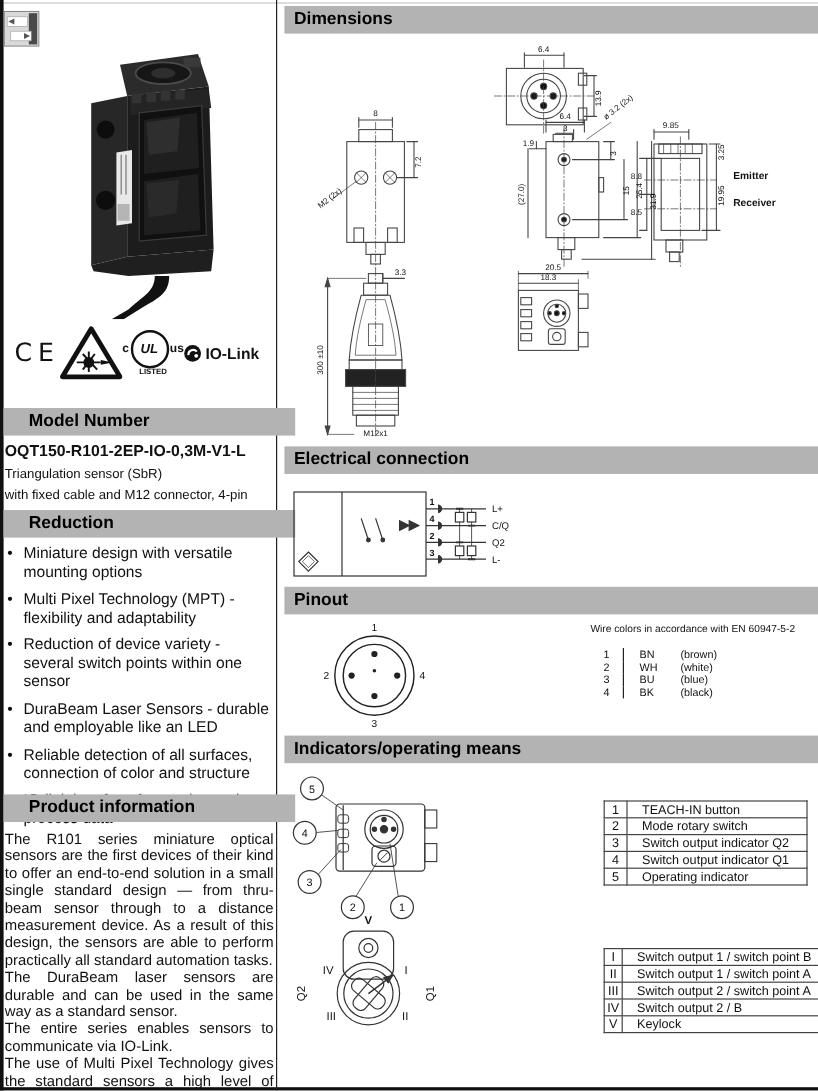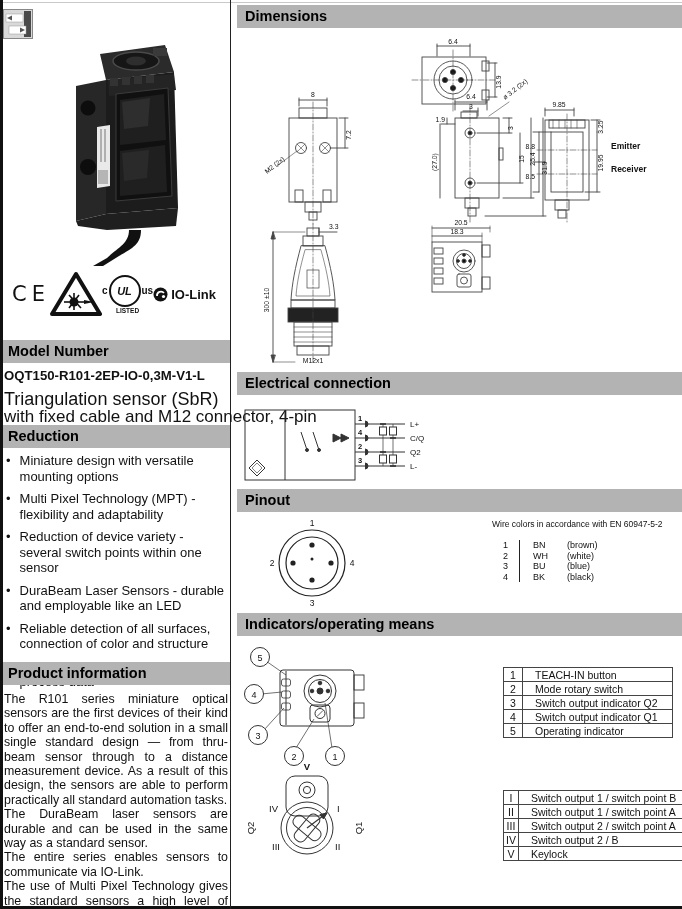--- a/index.html
+++ b/index.html
@@ -4,26 +4,26 @@
 <style>
   html,body{margin:0;padding:0;background:#fff;}
   .page{position:relative;width:682px;height:909px;background:#fff;
         font-family:"Liberation Sans",sans-serif;color:#111;overflow:hidden;}
   .abs{position:absolute;}
   .topline{left:0;top:2px;width:682px;height:1px;background:#c9c9c9;}
   .lborder{left:0;top:0;width:3px;height:909px;background:#111;}
   .bborder{left:0;top:906px;width:682px;height:3px;background:#111;}
   .divider{left:230px;top:0;width:1px;height:909px;background:#222;}
   .hdr{background:#b3b3b3;font-weight:bold;font-size:14.5px;line-height:23px;
-       height:23px;padding-left:5px;color:#000;}
+       height:23px;padding-left:21px;color:#000;}
   .hdr-r{width:439px;padding-left:8px;}
   .hdr-l{width:222px;}
   .model-code{font-weight:bold;font-size:13.2px;}
-  .model-sub{font-size:18px;}
-  .model-sub2{font-size:17px;}
+  .model-sub{font-size:11px;}
+  .model-sub2{font-size:11px;}
   .feat{display:flex;gap:9px;margin-bottom:7px;font-size:13px;line-height:15.5px;}
   .feat .b{flex:0 0 auto;}
   .pi p{margin:0;font-size:12.4px;line-height:14.4px;text-align:justify;}
   .itable{border-collapse:collapse;font-size:10.5px;width:100%;}
   .itable td{border:1px solid #444;padding:0 12px;height:13px;line-height:12px;white-space:nowrap;}
   .itable td.no{width:14px;text-align:center;padding:0 2px;}
   .note{font-size:8.5px;}
   .wrow{display:grid;grid-template-columns:16px 14px 34px auto;font-size:9px;line-height:10.5px;}
   .wrow .bar{border-left:1px solid #222;height:10.5px;}
   .marks{display:flex;align-items:center;}

